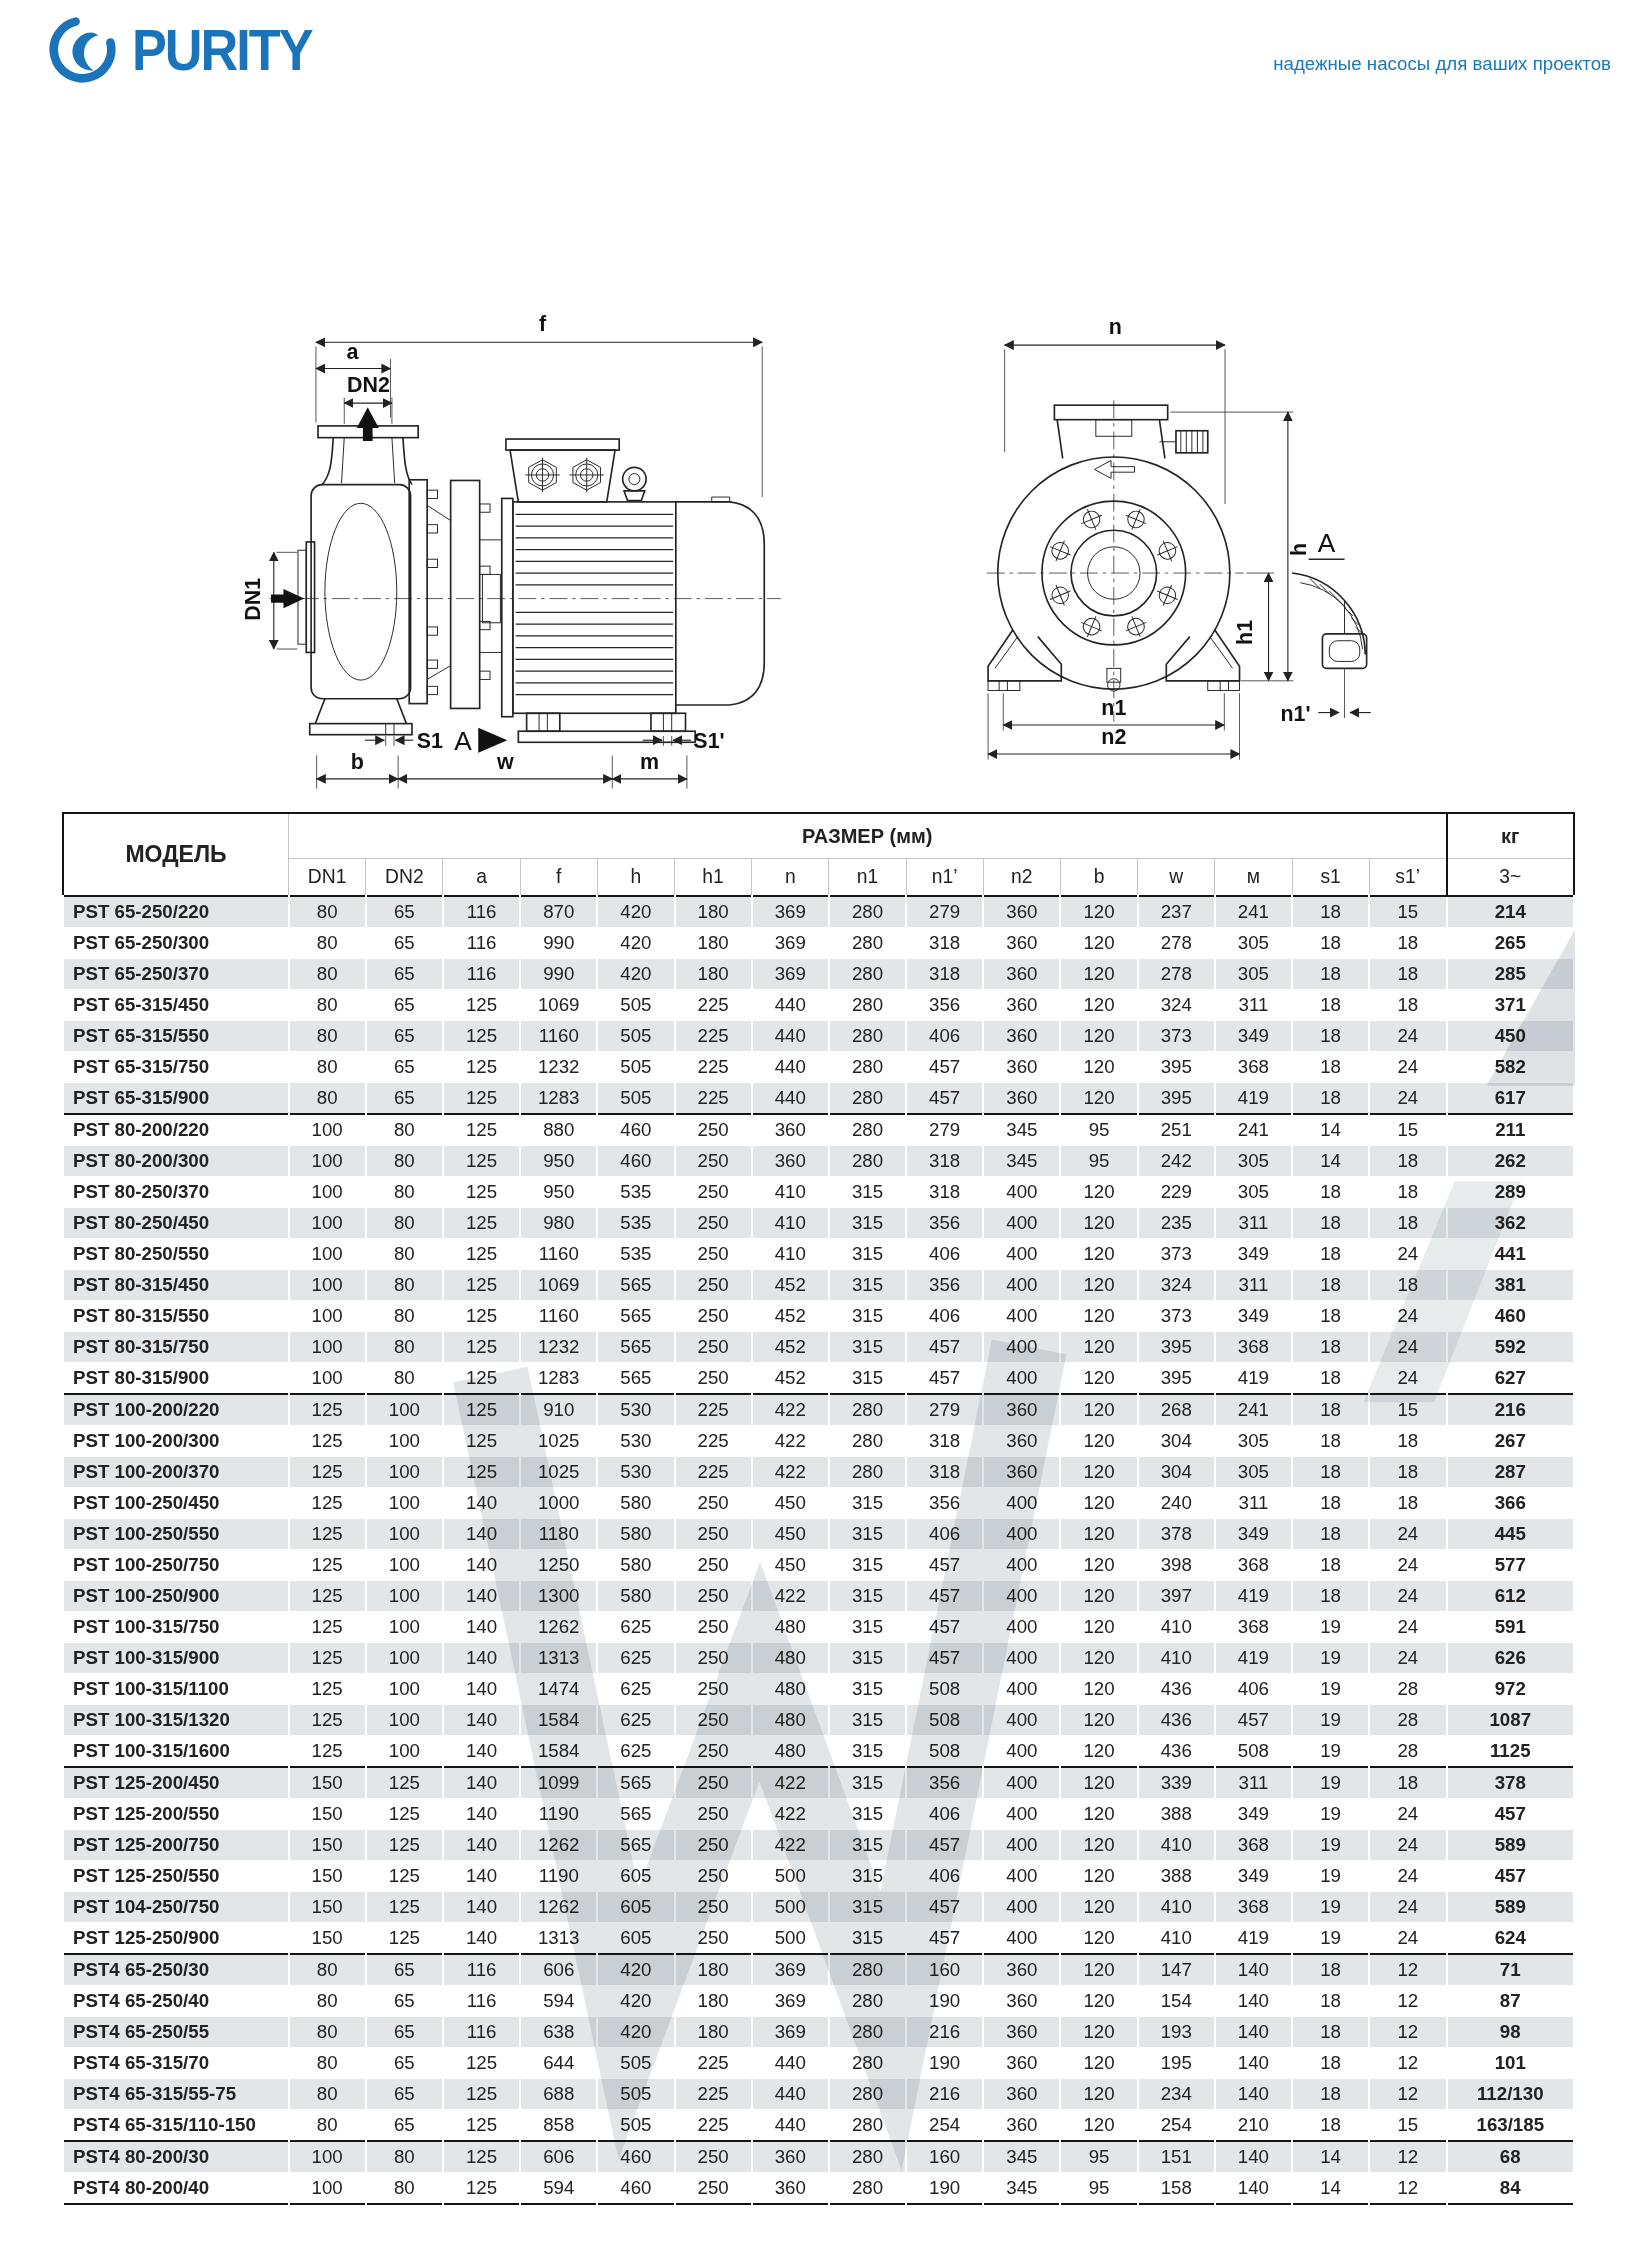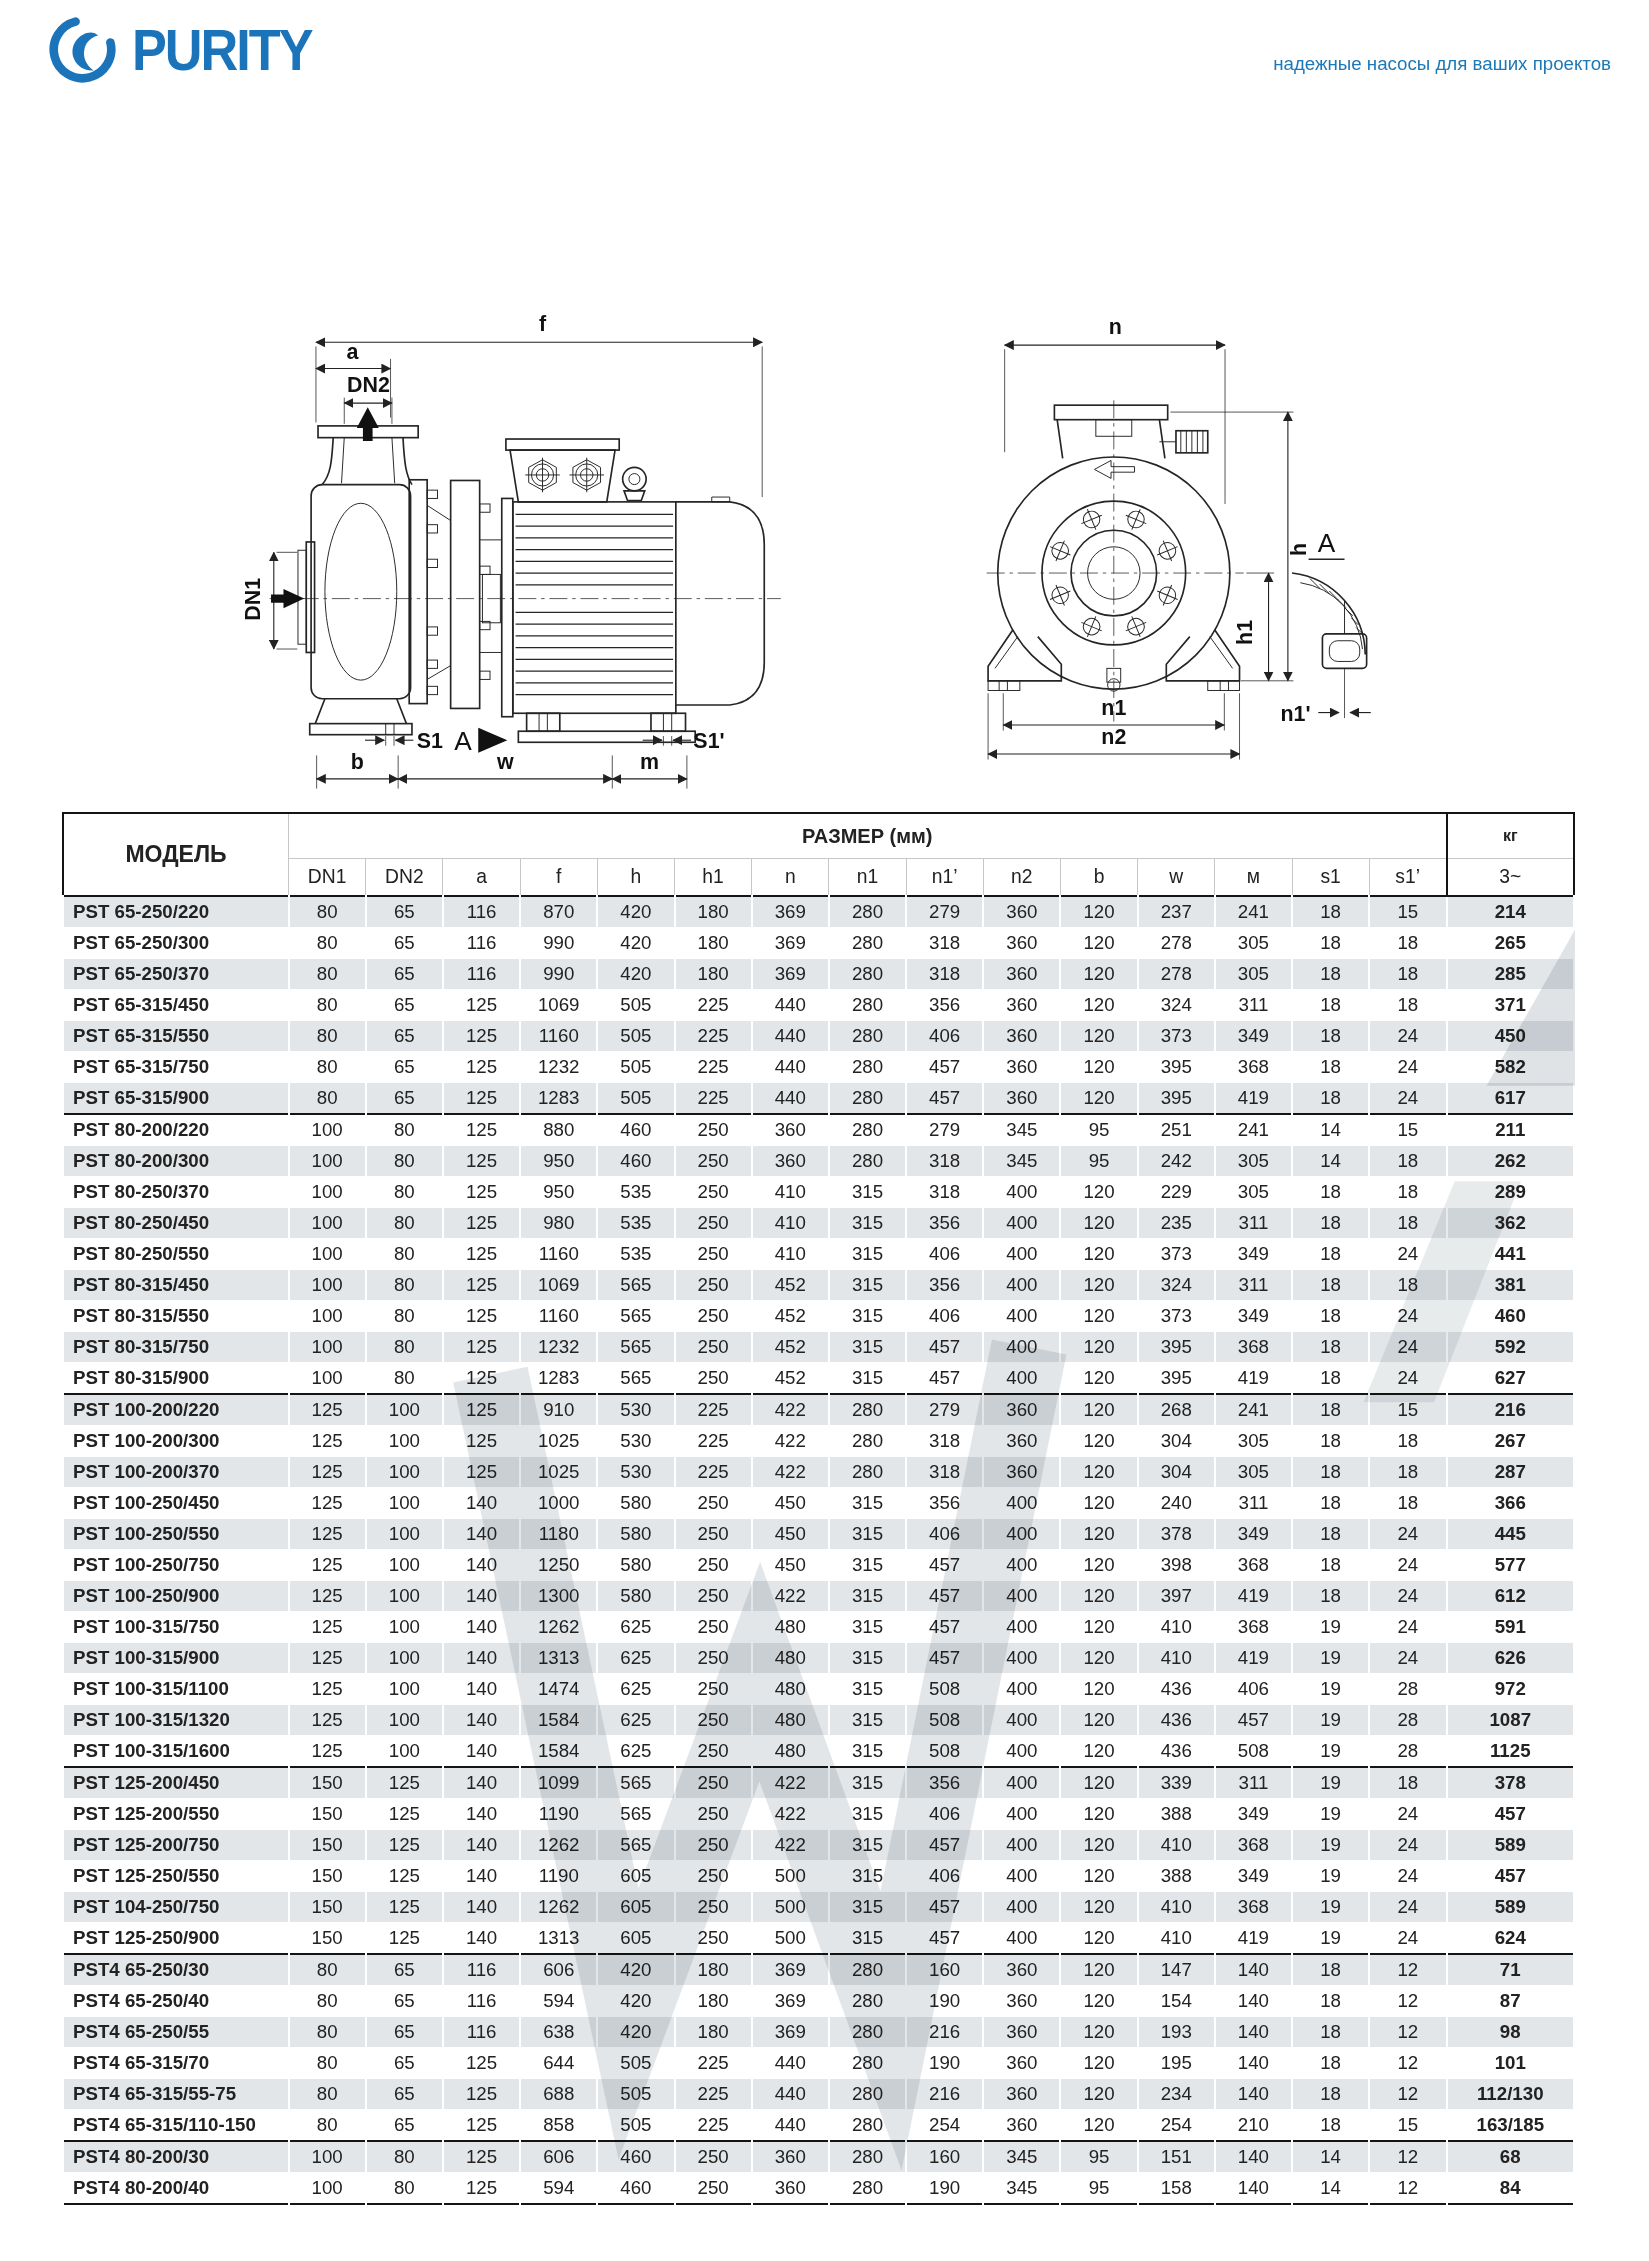--- a/index.html
+++ b/index.html
@@ -35,21 +35,21 @@
 
   
   .tbl-wrap{position:absolute;left:62px;top:812px;width:1513px;}
   table.dims{border-collapse:collapse;table-layout:fixed;width:1513px;border:2.1px solid #141414;}
   table.dims th,table.dims td{padding:0;text-align:center;vertical-align:middle;}
   thead th{border:1.4px solid #c7c7c7;background:#fff;}
   thead tr.h1 th{height:44px;}
   thead tr.h2 th{height:36px;font-weight:400;font-size:19.3px;}
   th.model-h{font-size:23px;font-weight:bold;margin-top:24px;}
   th.size-h{font-size:20px;font-weight:bold;margin-top:24px;}
-  th.kg-h{font-size:16px;font-weight:bold;border-left:2.8px solid #141414;}
+  th.kg-h{font-size:20px;font-weight:bold;border-left:2.8px solid #141414;}
   th.kg-sub{border-left:2.8px solid #141414;font-size:18.7px;}
   thead{border-bottom:2.8px solid #141414;}
   tbody td{
     height:30px;font-size:18.7px;
     border-left:2.1px solid #fff;border-right:2.1px solid #fff;border-bottom:1.4px solid #fff;
     white-space:nowrap;
   }
   tbody td.model{text-align:left;padding-left:9px;font-weight:bold;}
   tbody td.kg{font-weight:bold;border-left:2.8px solid #141414;}
   tbody tr.shade td{background:#e3e6e9;}

